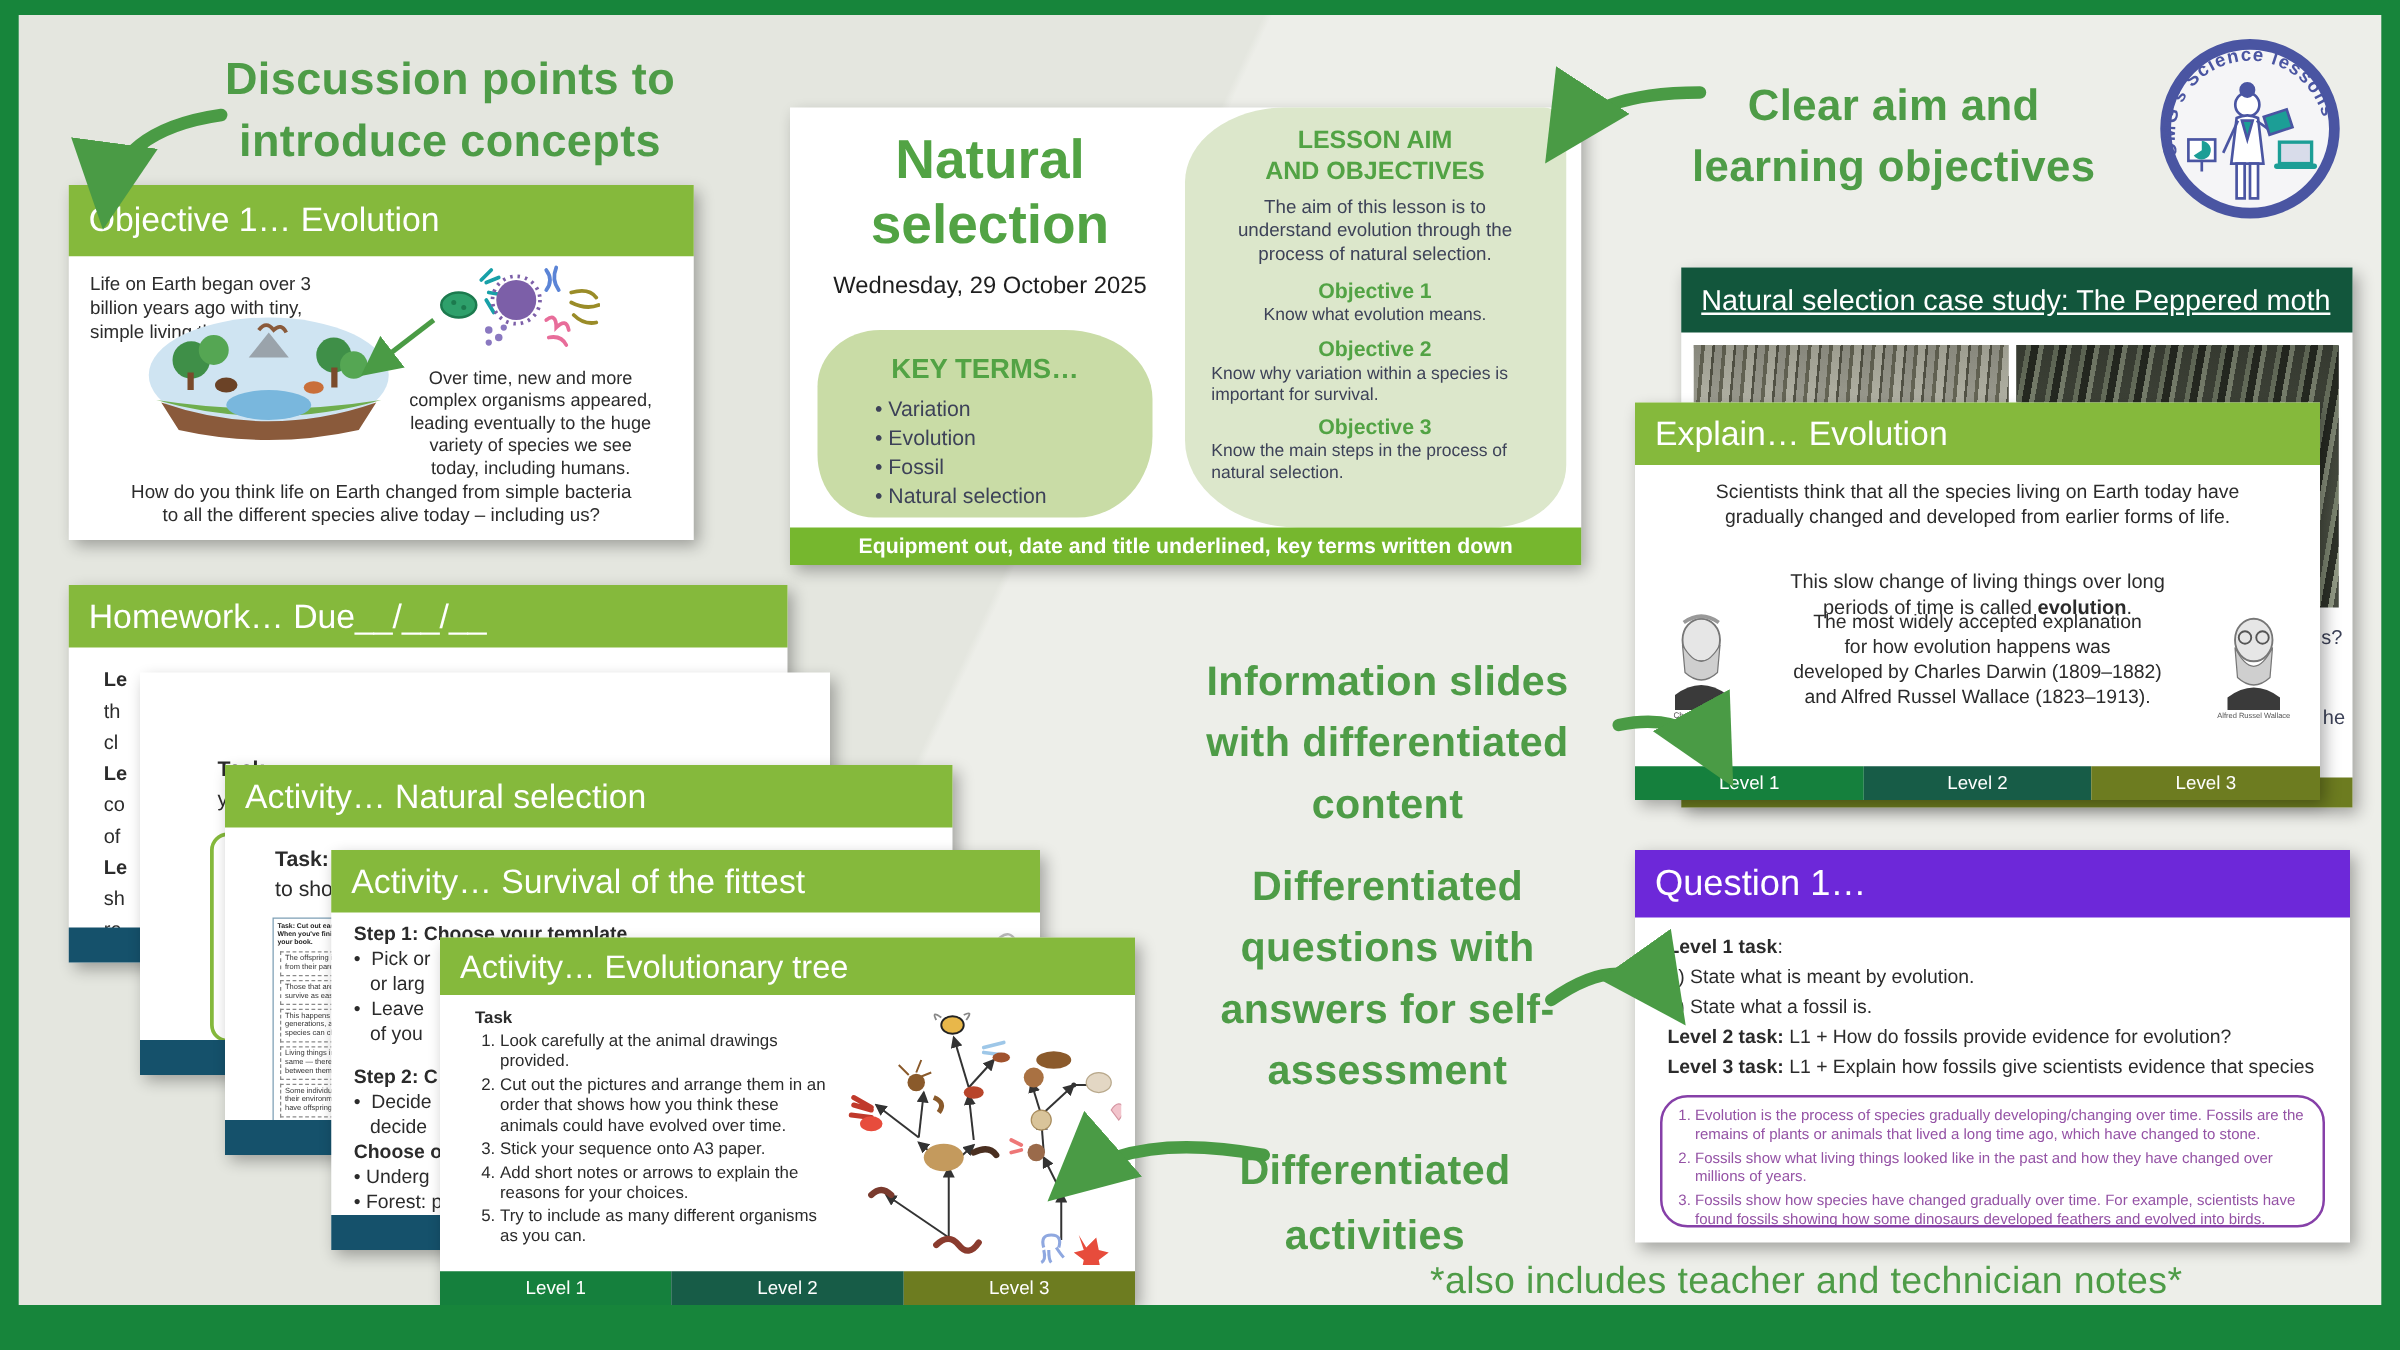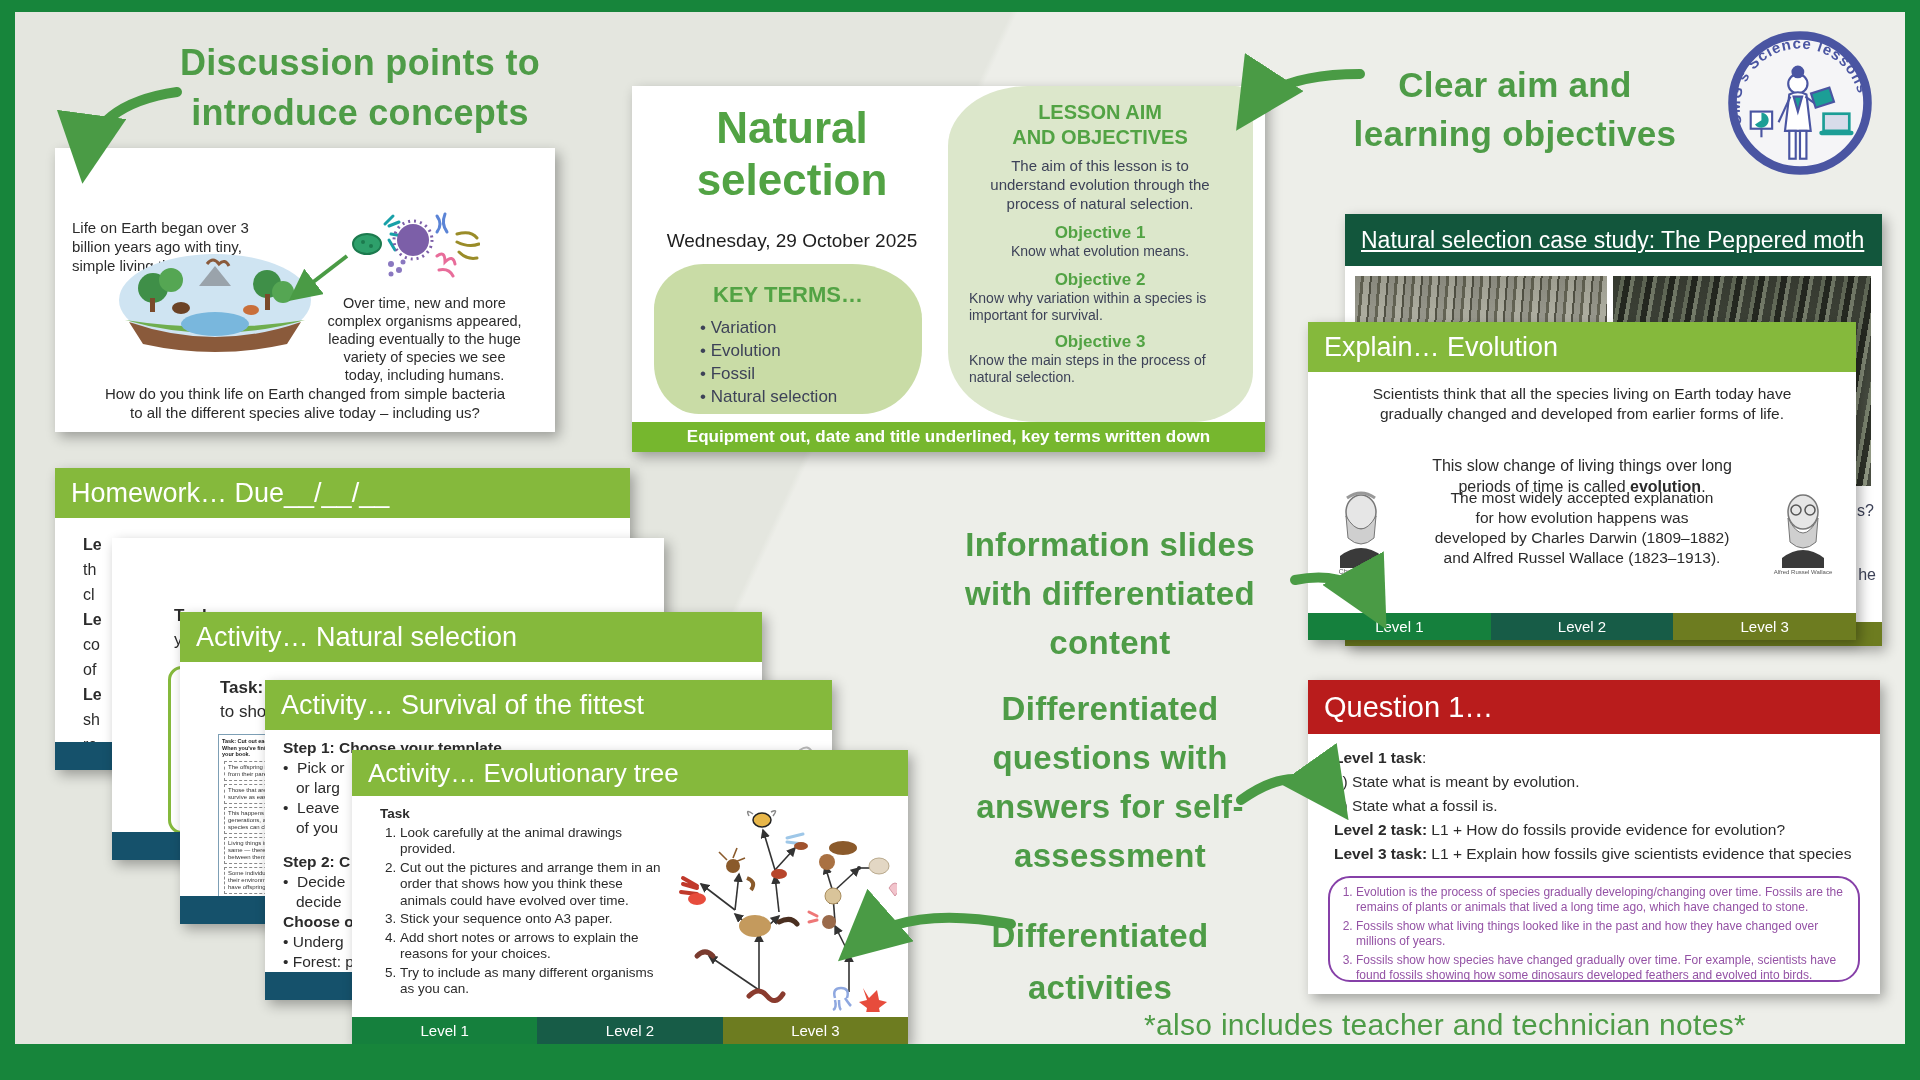--- a/index.html
+++ b/index.html
@@ -6,21 +6,21 @@
   body{width:1920px;height:1080px;position:relative;overflow:hidden;
        font-family:"Liberation Sans",sans-serif;background:#17853b;}
   .stage{position:absolute;left:15px;top:12px;right:15px;bottom:36px;
          background:#e9eae5;overflow:hidden;}
   .bg-band{position:absolute;left:0;top:0;width:100%;height:100%;
          background:linear-gradient(115deg,#e4e6df 0%,#e4e6df 42%,#edeee9 42.3%,#edeee9 100%);}
   .slide{position:absolute;background:#fff;box-shadow:4px 5px 12px rgba(0,0,0,.32);}
   .hdr{background:#85b93c;color:#fff;display:flex;align-items:center;
        padding:0 16px;font-weight:400;white-space:nowrap;overflow:hidden;}
   .hdr-dark{background:#12563c;}
-  .hdr-black{background:#b91c1c;}
+  .hdr-black{background:#6d28d9;}
   .levelbar{position:absolute;left:0;right:0;bottom:0;display:flex;}
   .levelbar>div{flex:1;color:#fff;text-align:center;font-size:15px;padding:5px 0;}
   .lv1{background:#15803d;} .lv2{background:#175c47;} .lv3{background:#6d7c20;}
   .teal-bar{position:absolute;left:0;right:0;bottom:0;height:28px;background:#15516b;
             color:#fff;font-size:15px;text-align:center;line-height:28px;}
   .ann{position:absolute;color:#4e9c47;font-weight:600;text-align:center;
        white-space:pre-line;letter-spacing:.3px;}
   .pre{white-space:pre-line;}
   .navy{color:#3d4258;}
   .green-h{color:#52a344;font-weight:bold;}
@@ -35,20 +35,23 @@
   ol.answers{margin:0;padding-left:22px;}
   ol.answers li{margin-bottom:4px;}
 </style>
 </head>
 <body>
 
 <div class="stage">
   <div class="bg-band"></div>
 
   <div class="slide" style="left:40px;top:136px;width:500px;height:284px;z-index:2;">
+    <div class="hdr" style="height:57px;font-size:27px;">
+      <span>Objective 1… Evolution</span>
+    </div>
     <div class="pre body-txt" style="position:absolute;left:17px;top:70px;width:240px;text-align:left;font-size:15px;line-height:19px;">Life on Earth began over 3
 billion years ago with tiny,
 simple living things – bacteria.</div>
     <svg style="position:absolute;left:290px;top:58px;" width="135" height="80" viewBox="0 0 135 80">
       <ellipse cx="22" cy="38" rx="14" ry="10" fill="#2ea06b" stroke="#1c7a4e" stroke-width="2"></ellipse>
       <circle cx="18" cy="36" r="2" fill="#1c7a4e"></circle>
         <circle cx="26" cy="40" r="2" fill="#1c7a4e"></circle>
       <path d="M40 18 l8 -8 m-4 10 l10 -4 m-8 12 l12 2 m-14 4 l6 10" stroke="#18a0a8" stroke-width="3" fill="none" stroke-linecap="round"></path>
       <circle cx="68" cy="34" r="16" fill="#7c5fa8"></circle>
       <circle cx="68" cy="34" r="19" fill="none" stroke="#7c5fa8" stroke-width="3" stroke-dasharray="2 4"></circle>
@@ -91,21 +94,21 @@
 today, including humans.</div>
     <div class="pre body-txt" style="position:absolute;left:14px;top:236px;width:472px;text-align:center;font-size:15px;line-height:19px;">How do you think life on Earth changed from simple bacteria
 to all the different species alive today – including us?</div>
   </div>
 
   <div class="slide" style="left:617px;top:74px;width:633px;height:366px;z-index:2;">
     <div class="blob" style="right:12px;top:0;width:305px;height:336px;background:#dce7cb;
                 border-radius:80px 18px 60px 90px / 60px 18px 50px 70px;"></div>
     <div class="pre green-h" style="position:absolute;left:0;top:16px;width:320px;text-align:center;font-size:44px;line-height:52px;">Natural
 selection</div>
-    <div style="position:absolute;left:0;top:132px;width:320px;text-align:center;font-size:19px;color:#1e1e1e;margin-top:12px;">Wednesday, 29 October 2025</div>
+    <div style="position:absolute;left:0;top:132px;width:320px;text-align:center;font-size:19px;color:#1e1e1e;">Wednesday, 29 October 2025</div>
     <div class="blob" style="left:22px;top:178px;width:268px;height:150px;background:#c9dca6;
                 border-radius:50px 70px 60px 45px / 45px 55px 65px 50px;">
       <div class="green-h" style="text-align:center;font-size:22px;margin-top:18px;">KEY TERMS…</div>
       <ul style="list-style:none;margin:8px 0 0 46px;padding:0;font-size:17px;line-height:23px;" class="navy">
         <li>• <span>Variation</span></li>
         <li>• <span>Evolution</span></li>
         <li>• <span>Fossil</span></li>
         <li>• <span>Natural selection</span></li>
       </ul>
     </div>

